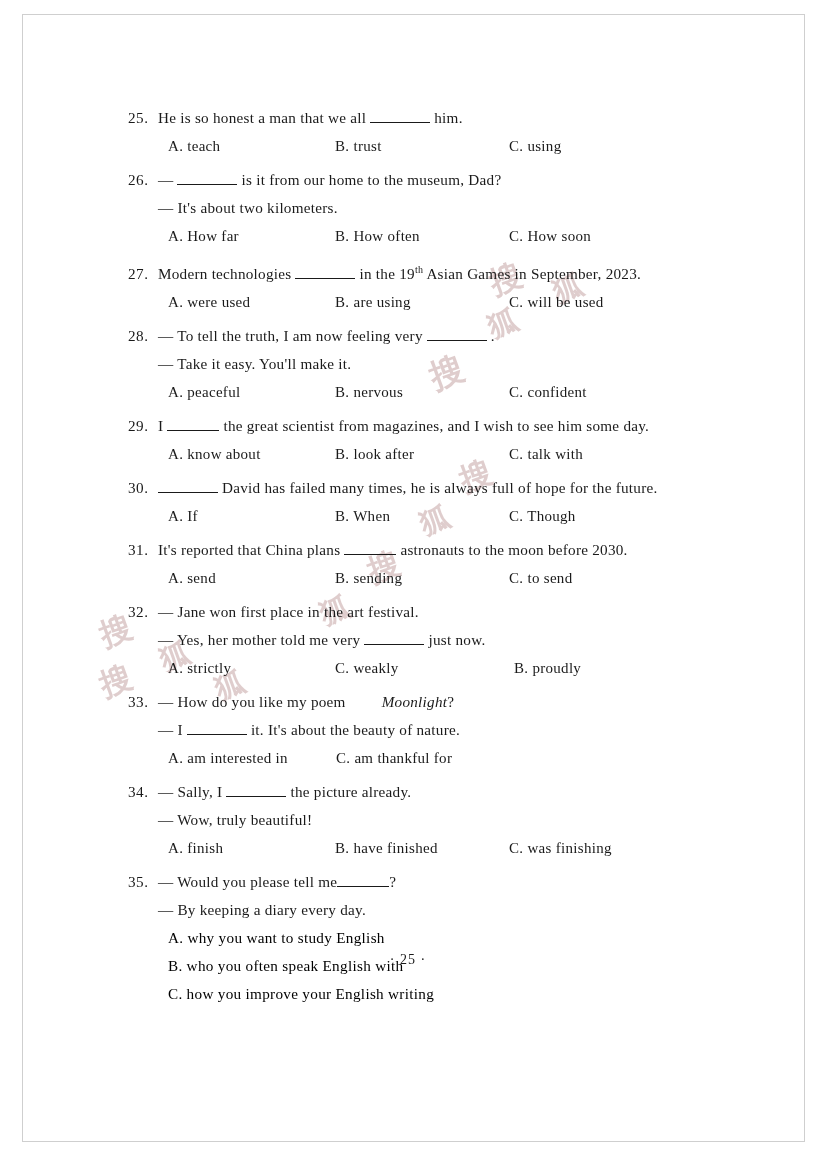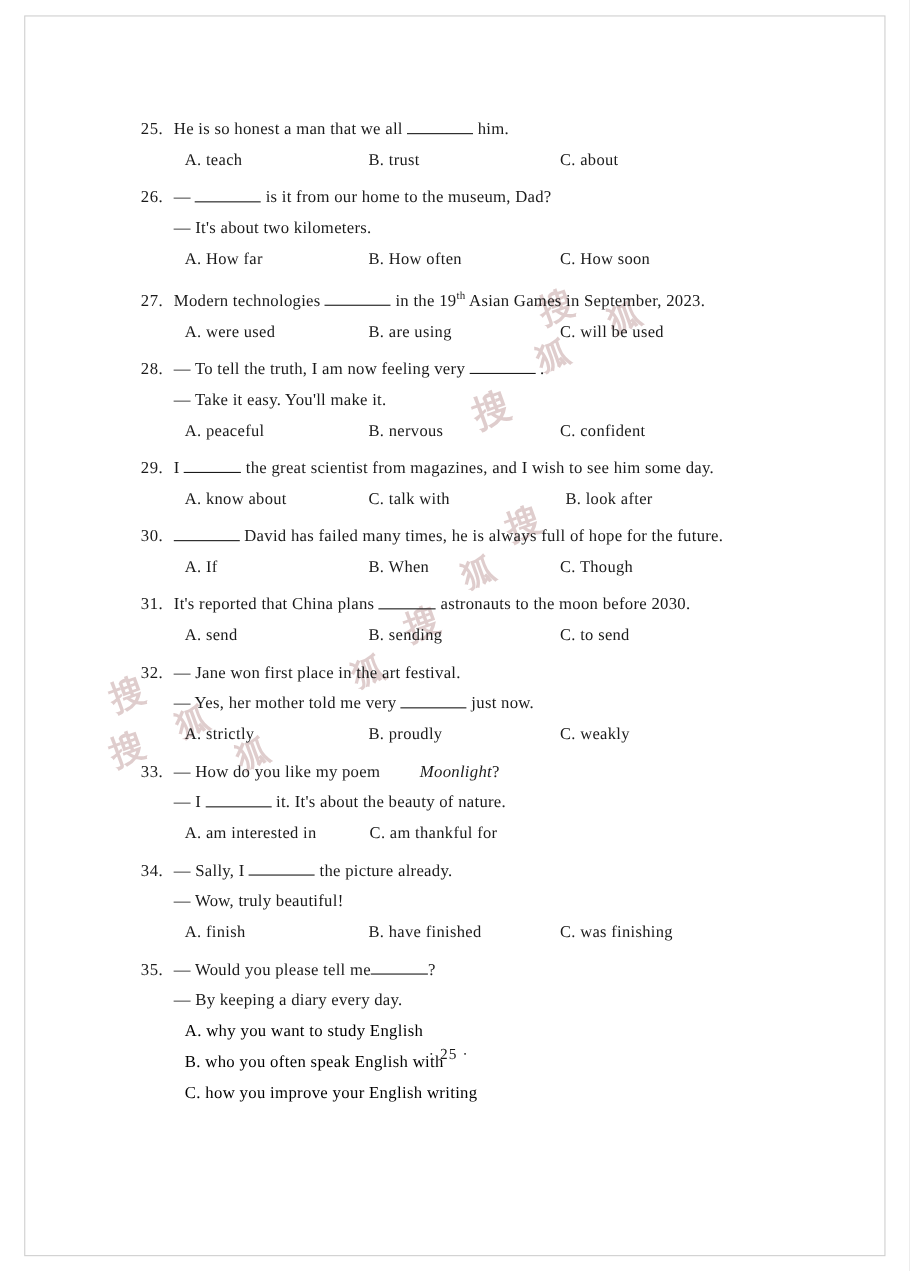--- a/index.html
+++ b/index.html
@@ -140,21 +140,21 @@
         <span class="qnum">25.</span>
         <span class="stem-text">
           <span>He is so honest a man that we all</span>
           <span class="blank b-lg"></span>
           <span>him.</span>
         </span>
       </div>
       <div class="line opts">
         <span class="opt opt-a">A. teach</span>
         <span class="opt opt-b">B. trust</span>
-        <span class="opt opt-c">C. about</span>
+        <span class="opt opt-c">C. using</span>
       </div>
     </div>
 
     <div class="q">
       <div class="line stem">
         <span class="qnum">26.</span>
         <span class="stem-text">
           <span>—</span>
           <span class="blank b-lg"></span>
           <span>is it from our home to the museum, Dad?</span>
@@ -205,22 +205,22 @@
       <div class="line stem">
         <span class="qnum">29.</span>
         <span class="stem-text">
           <span>I</span>
           <span class="blank b-md"></span>
           <span>the great scientist from magazines, and I wish to see him some day.</span>
         </span>
       </div>
       <div class="line opts">
         <span class="opt opt-a">A. know about</span>
+        <span class="opt opt-b">B. look after</span>
         <span class="opt opt-c">C. talk with</span>
-        <span class="opt opt-b">B. look after</span>
       </div>
     </div>
 
     <div class="q">
       <div class="line stem">
         <span class="qnum">30.</span>
         <span class="stem-text">
           <span class="blank b-lg"></span>
           <span>David has failed many times, he is always full of hope for the future.</span>
         </span>
@@ -253,22 +253,22 @@
         <span class="qnum">32.</span>
         <span class="stem-text">— Jane won first place in the art festival.</span>
       </div>
       <div class="line sub">
         <span>— Yes, her mother told me very</span>
         <span class="blank b-lg"></span>
         <span>just now.</span>
       </div>
       <div class="line opts">
         <span class="opt opt-a">A. strictly</span>
+        <span class="opt opt-c">C. weakly</span>
         <span class="opt opt-b">B. proudly</span>
-        <span class="opt opt-c">C. weakly</span>
       </div>
     </div>
 
     <div class="q">
       <div class="line stem">
         <span class="qnum">33.</span>
         <span class="stem-text">— How do you like my poem <em>Moonlight</em>?</span>
       </div>
       <div class="line sub">
         <span>— I</span>

